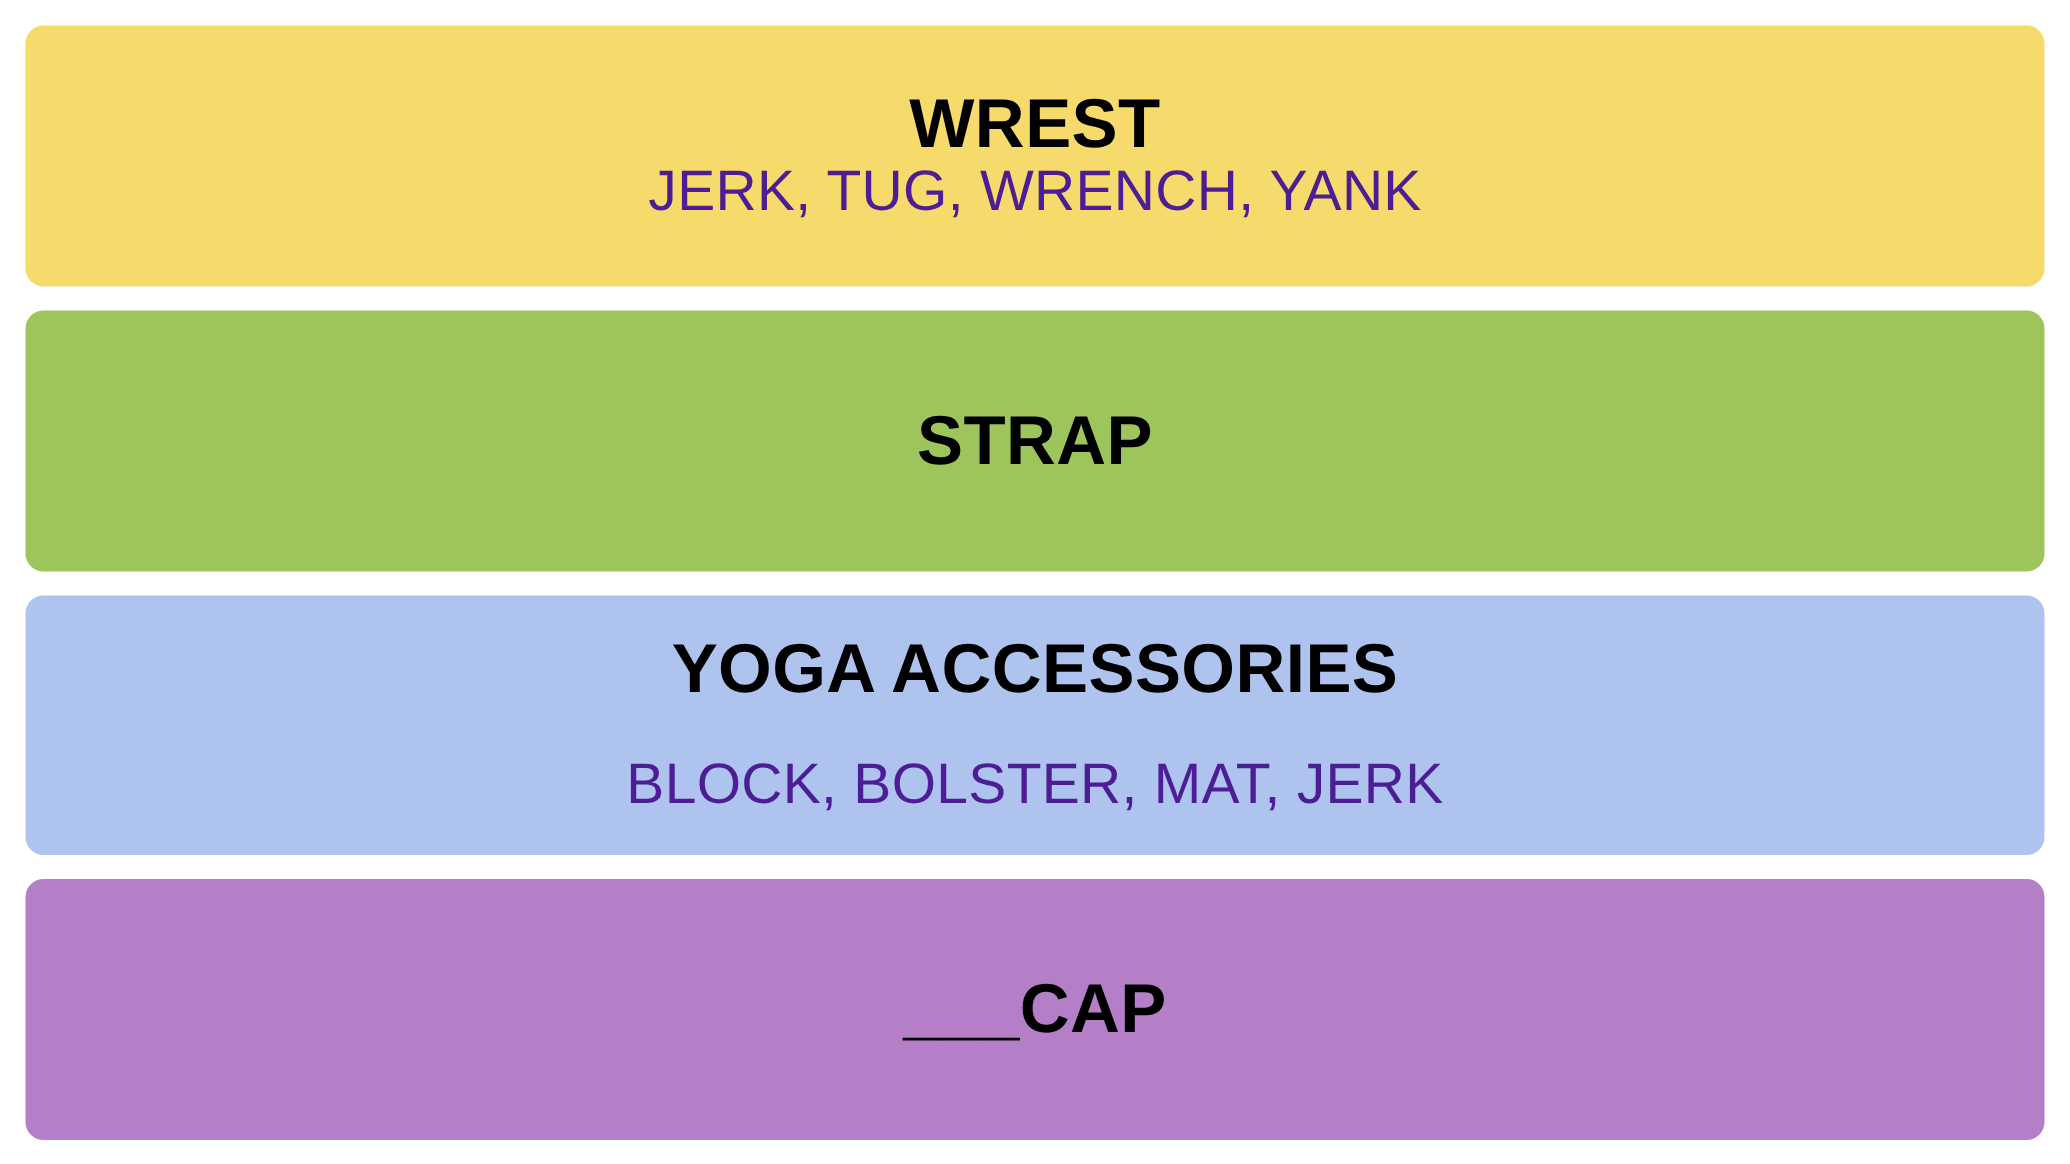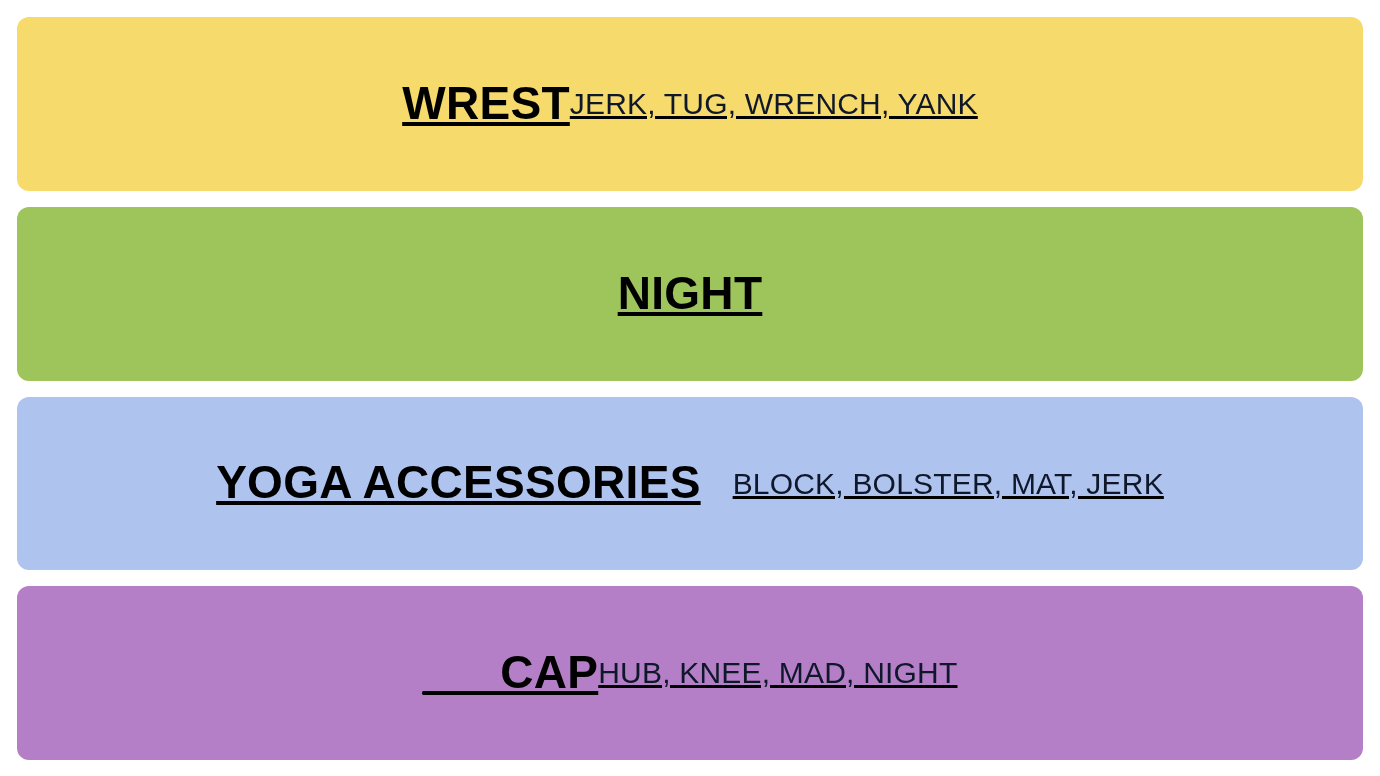--- a/index.html
+++ b/index.html
@@ -24,67 +24,65 @@
     padding: 17px 17px 16px 17px;
     display: flex;
     flex-direction: column;
     gap: 16px;
   }
 
   .group-band {
     flex: 1 1 0;
     border-radius: 12px;
     display: flex;
-    flex-direction: row;
+    flex-direction: column;
     align-items: center;
     justify-content: center;
     text-align: center;
     color: #000000;
     overflow: hidden;
     padding: 0 14px;
     box-sizing: border-box;
-    text-decoration: underline;
   }
 
   .group-title {
     font-weight: bold;
     font-size: 46px;
     line-height: 1.04;
     letter-spacing: 0.3px;
     color: #000000;
     white-space: nowrap;
   }
 
   .group-words {
     font-weight: normal;
-    font-size: 30px;
+    font-size: 38px;
     line-height: 1.12;
     letter-spacing: 0.2px;
-    color: #0f172a;
+    color: #4c1d95;
     white-space: nowrap;
     margin-top: 0;
   }
 </style>
 </head>
 <body>
 
 <div id="board" style="background: rgb(255, 255, 255);">
 
   <div class="group-band" id="band-0" style="background: rgb(246, 218, 107);">
     <div class="group-title">WREST</div>
     <div class="group-words">JERK, TUG, WRENCH, YANK</div>
   </div>
 
   <div class="group-band" id="band-1" style="background: rgb(158, 196, 92);">
-    <div class="group-title">NIGHT</div>
+    <div class="group-title">STRAP</div>
   </div>
 
   <div class="group-band" id="band-2" style="background: rgb(175, 195, 239); gap: 32px;">
     <div class="group-title">YOGA ACCESSORIES</div>
     <div class="group-words">BLOCK, BOLSTER, MAT, JERK</div>
   </div>
 
   <div class="group-band" id="band-3" style="background: rgb(180, 127, 199);">
     <div class="group-title">___CAP</div>
-    <div class="group-words">HUB, KNEE, MAD, NIGHT</div>
   </div>
 
 </div>
 
 </body></html>

